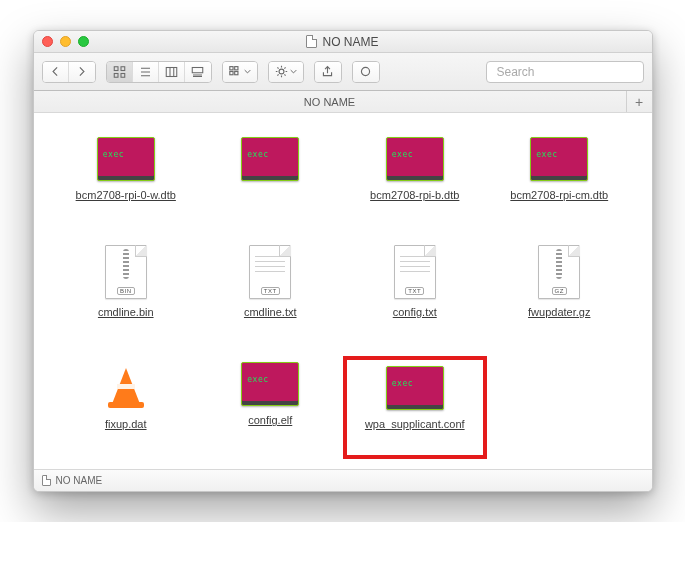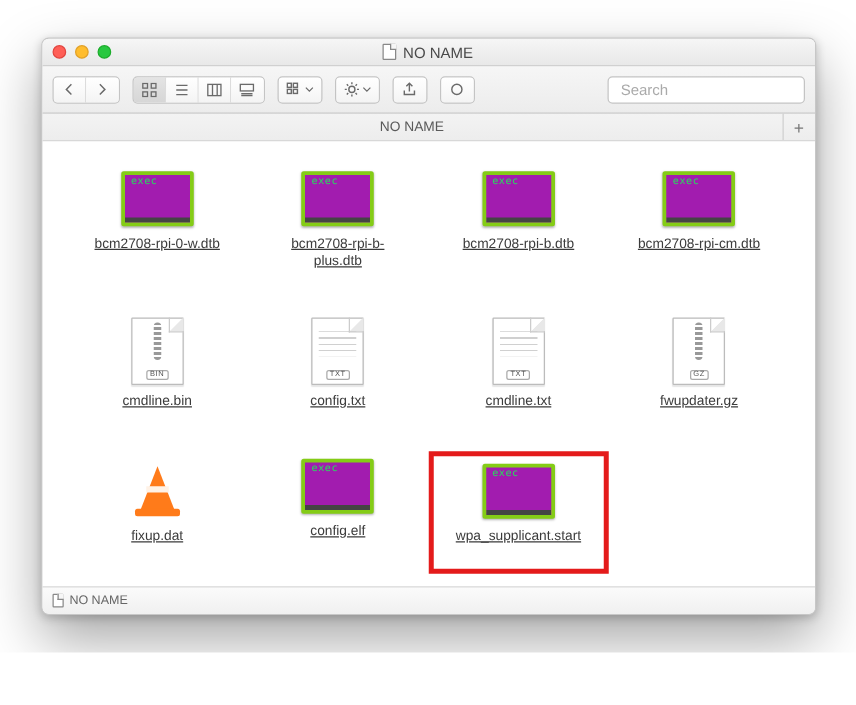--- a/index.html
+++ b/index.html
@@ -164,25 +164,25 @@
       max-width: 110px;
       word-wrap: break-word;
       text-decoration: underline;
     }
     .item.highlighted {
       border: 4px solid #e41b1b;
     }
     
     .exec {
       width: 58px; height: 44px;
-      background: #a21caf;
-      border: 3px solid #84cc16;
+      background: #be185d;
+      border: 1px solid #84cc16;
       border-radius: 2px;
       box-shadow: inset 0 -4px 0 #444, 0 1px 2px rgba(0,0,0,0.3);
-      padding: 0 5px;
+      padding: 12px 5px;
       color:#25e05b;
       font-family: monospace;
       font-size:8px;
       letter-spacing: 0.5px;
     }
     
     .doc {
       width: 42px; height: 54px;
       background: #fff;
       border: 1px solid #bcbcbc;
@@ -406,21 +406,20 @@
       <div class="item">
         <div class="thumb">
           <div class="exec">exec</div>
         </div>
         <div class="fname">bcm2708-rpi-0-w.dtb</div>
       </div>
       <div class="item">
         <div class="thumb">
           <div class="exec">exec</div>
         </div>
-        <div class="fname">bcm2708-rpi-b-plus.dtb</div>
       </div>
       <div class="item">
         <div class="thumb">
           <div class="exec">exec</div>
         </div>
         <div class="fname">bcm2708-rpi-b.dtb</div>
       </div>
       <div class="item">
         <div class="thumb">
           <div class="exec">exec</div>
@@ -437,30 +436,30 @@
         </div>
         <div class="fname">cmdline.bin</div>
       </div>
       <div class="item">
         <div class="thumb" style="height: 56px;">
           <div class="doc txt">
             <div class="fold"></div>
             <div class="badge">TXT</div>
           </div>
         </div>
-        <div class="fname">config.txt</div>
+        <div class="fname">cmdline.txt</div>
       </div>
       <div class="item">
         <div class="thumb" style="height: 56px;">
           <div class="doc txt">
             <div class="fold"></div>
             <div class="badge">TXT</div>
           </div>
         </div>
-        <div class="fname">cmdline.txt</div>
+        <div class="fname">config.txt</div>
       </div>
       <div class="item">
         <div class="thumb" style="height: 56px;">
           <div class="doc gz">
             <div class="fold"></div>
             <div class="zip"></div>
             <div class="badge">GZ</div>
           </div>
         </div>
         <div class="fname">fwupdater.gz</div>
@@ -474,21 +473,21 @@
       <div class="item">
         <div class="thumb">
           <div class="exec">exec</div>
         </div>
         <div class="fname">config.elf</div>
       </div>
       <div class="item highlighted">
         <div class="thumb">
           <div class="exec">exec</div>
         </div>
-        <div class="fname">wpa_supplicant.start</div>
+        <div class="fname">wpa_supplicant.conf</div>
       </div>
     </div>
 
   <div class="footer">
     <span class="sd-icon"></span>
     <span>NO NAME</span>
   </div>
 
 </div>
 

